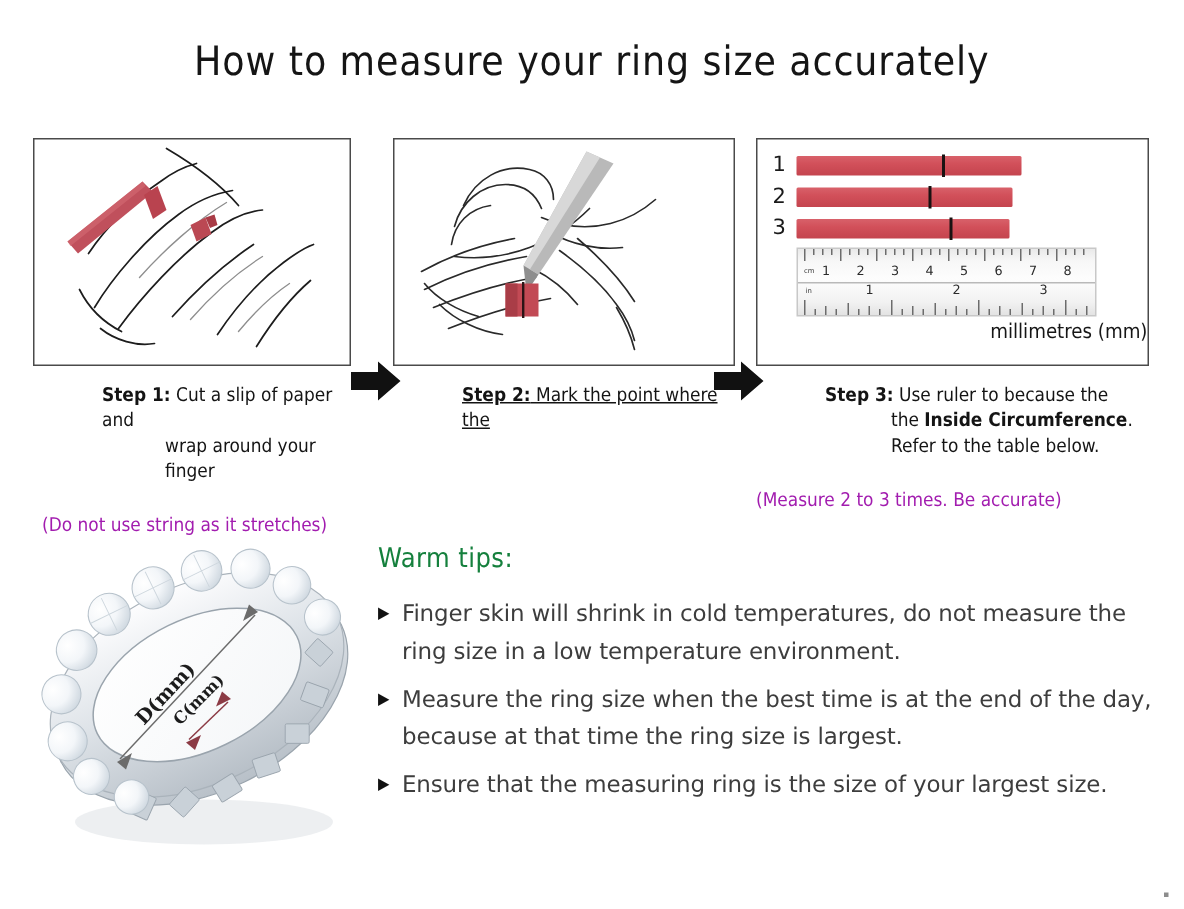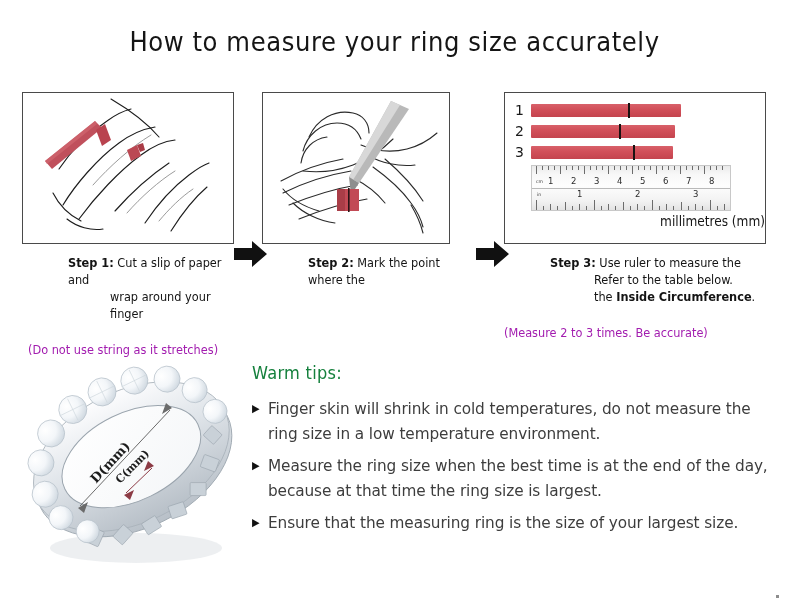--- a/index.html
+++ b/index.html
@@ -37,21 +37,21 @@
     left: 0;
     top: 92px;
     width: 789px;
     height: 240px;
   }
   .step-col {
     position: absolute;
     top: 0;
   }
   .step-col.c1 { left: 22px;  width: 212px; }
-  .step-col.c2 { left: 262px; width: 188px; }
+  .step-col.c2 { left: 262px; width: 228px; text-decoration: underline; }
   .step-col.c3 { left: 504px; width: 262px; }
 
   .panel-box {
     border: 1.3px solid #4a4a4a;
     background: #ffffff;
     box-sizing: border-box;
     position: relative;
     overflow: hidden;
   }
   .step-col.c1 .panel-box,
@@ -443,26 +443,26 @@
           <div class="rt" style="left:192px; bottom:0; height:6px;"></div>
         </div>
       </div>
 
       <div class="mm-label">millimetres (mm)</div>
     </div>
 
     <div class="step-caption">
       <span class="cap-line">
         <b>Step 3:</b>
-        <span>Use ruler to measure the</span>
+        <span>Use ruler to because the</span>
       </span>
-      <span class="cap-line cap-indent3">Refer to the table below.</span>
       <span class="cap-line cap-indent3">
         <span>the </span><b>Inside Circumference</b><span>.</span>
       </span>
+      <span class="cap-line cap-indent3">Refer to the table below.</span>
     </div>
 
     <div class="step-note">(Measure 2 to 3 times. Be accurate)</div>
   </div>
 </div>
 
 <div id="ring-figure">
   <svg width="232" height="222" viewBox="0 0 232 222">
     <defs>
       <radialGradient id="stoneG" cx="35%" cy="30%" r="75%">

